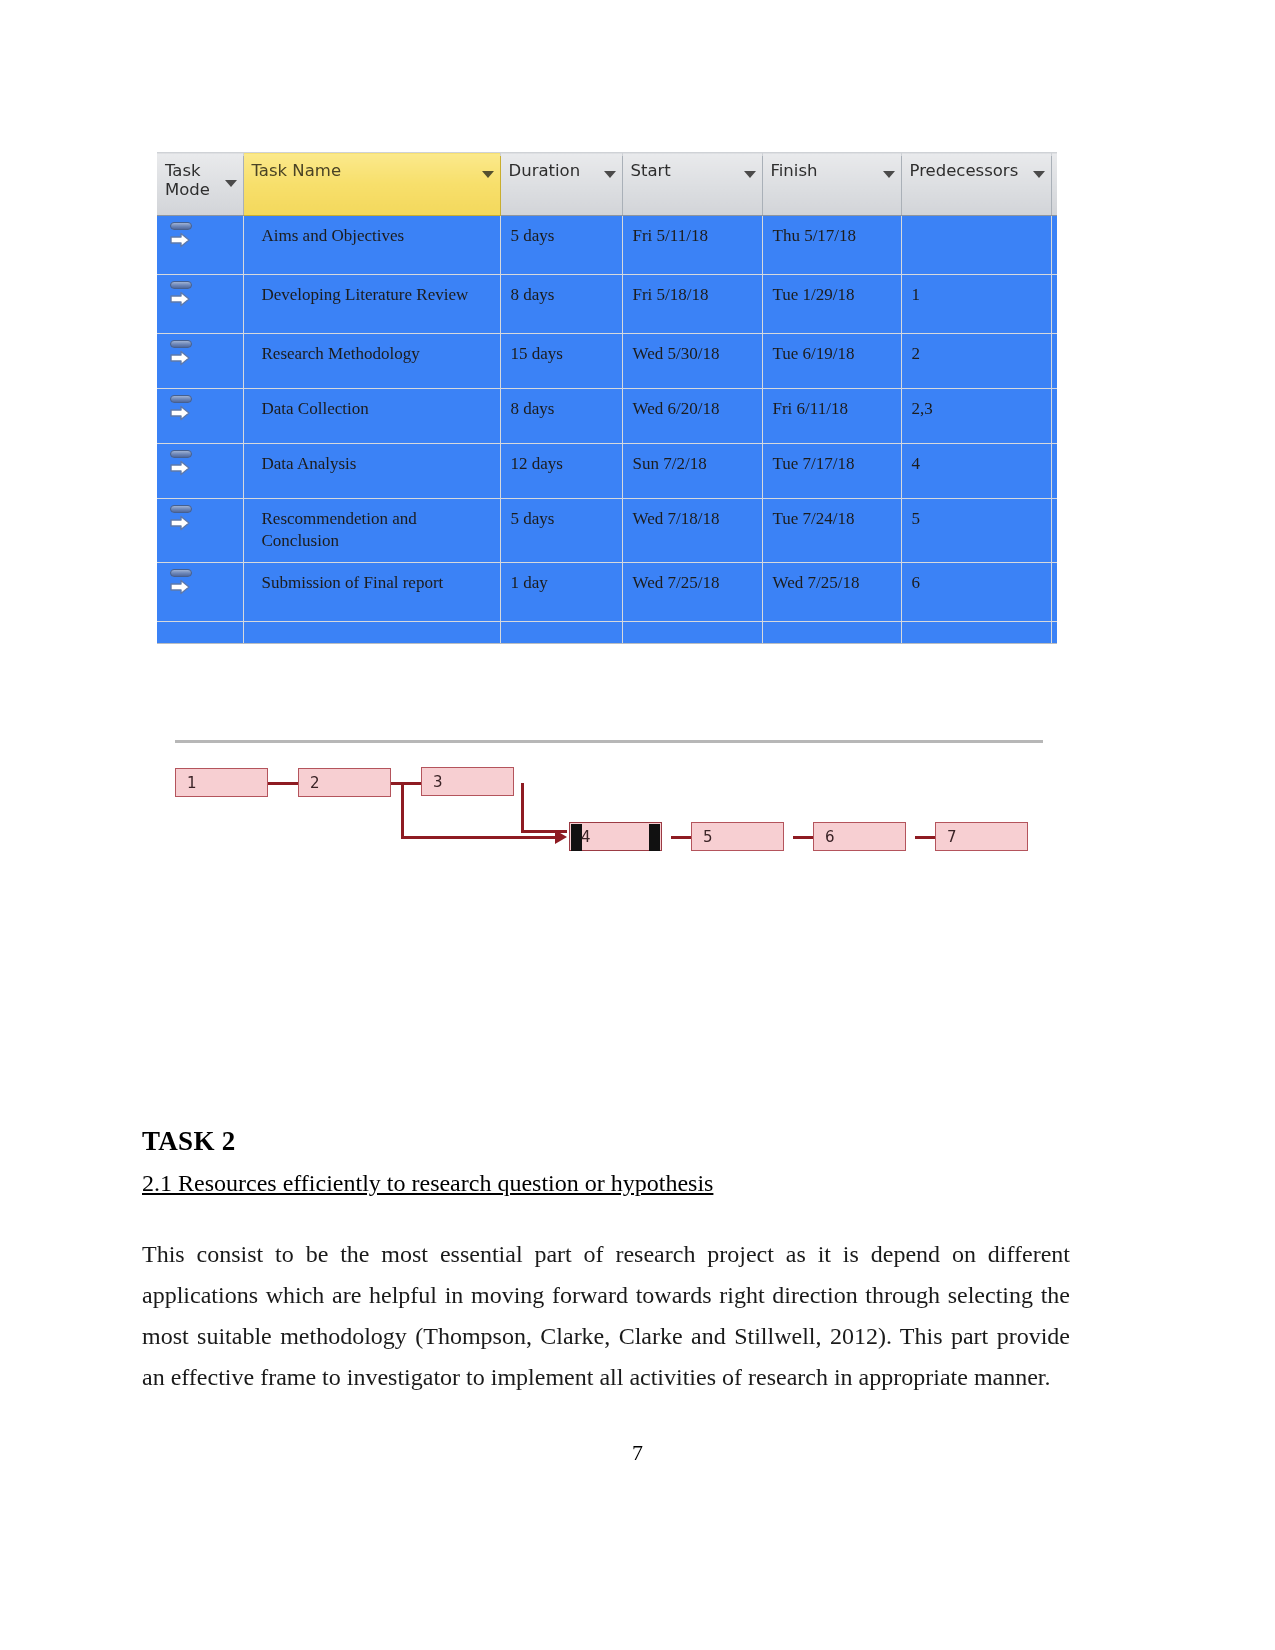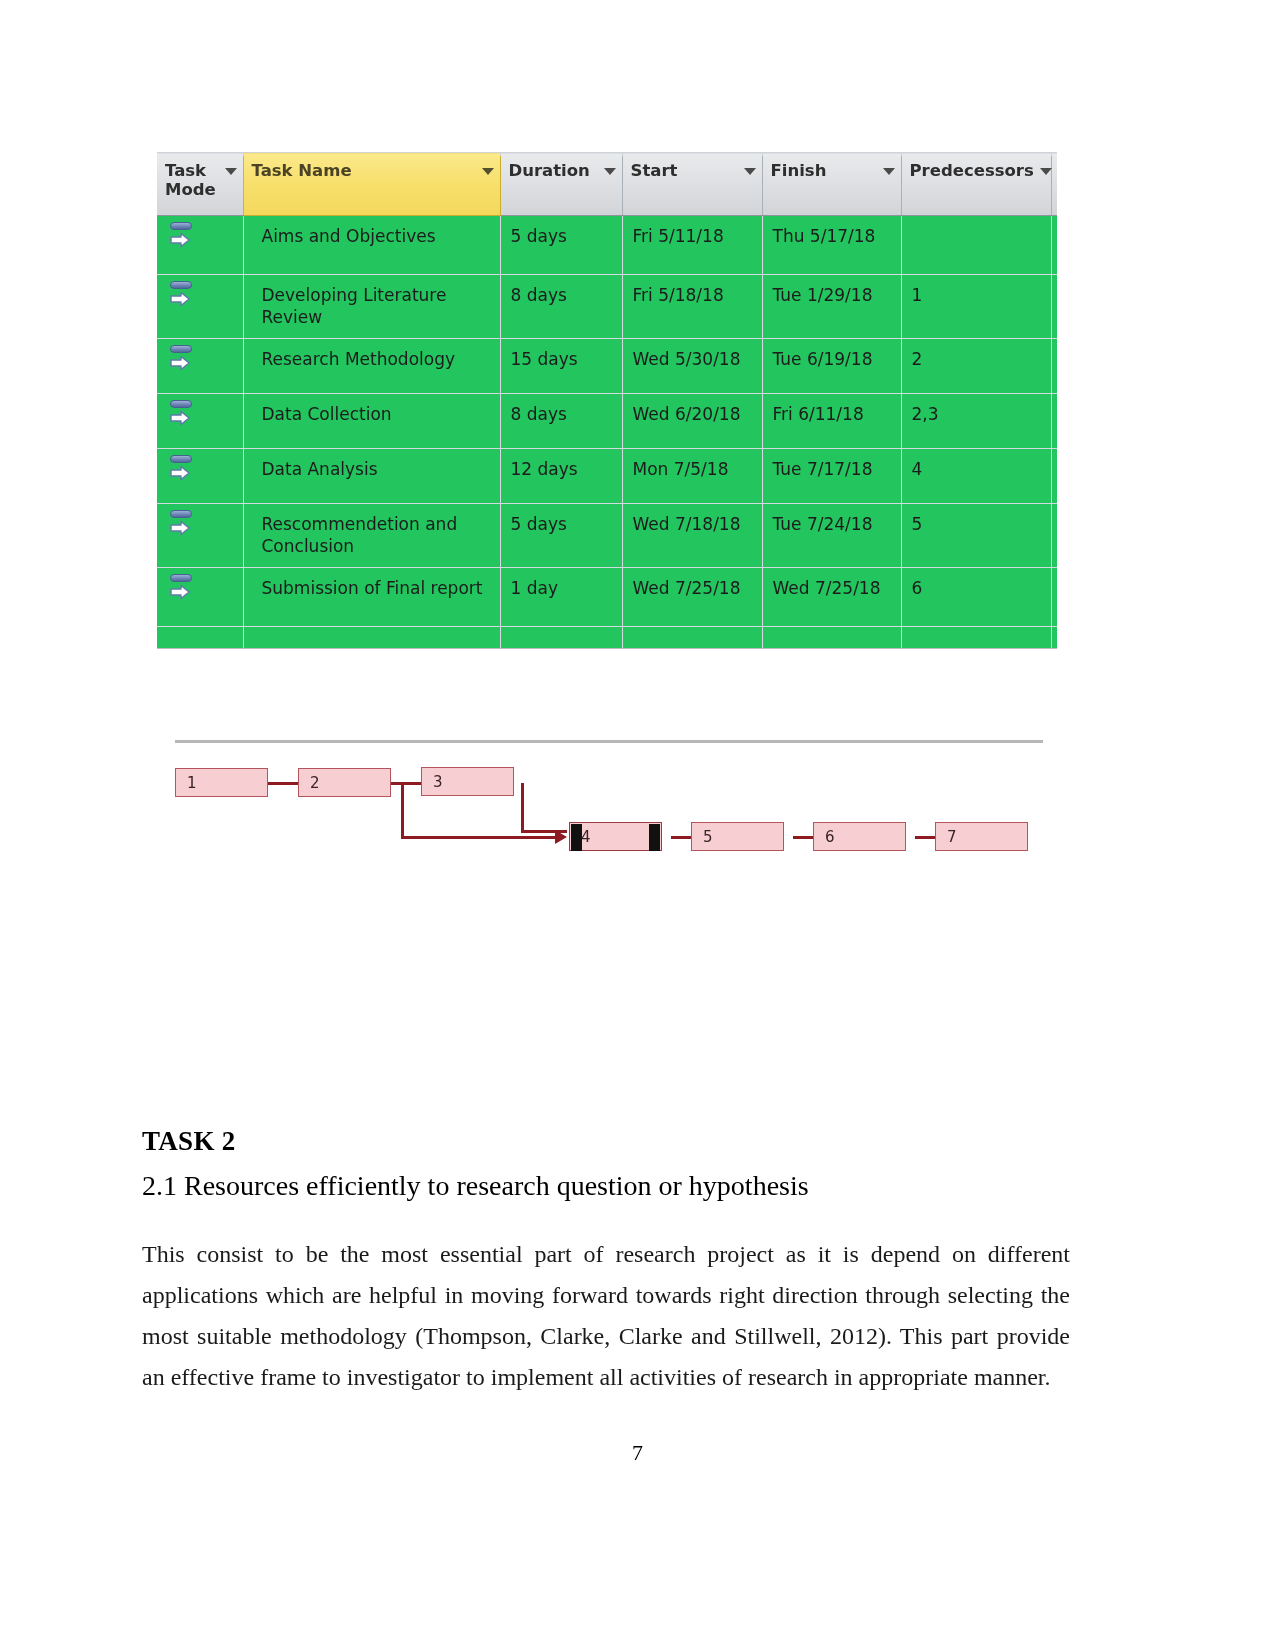--- a/index.html
+++ b/index.html
@@ -59,24 +59,23 @@
 
   .proj-table thead th.hdr-name {
     background: linear-gradient(to bottom, #fbe98c 0%, #f7df6b 50%, #f3d85c 100%);
     border: 1px solid #c9ae2e;
     border-right: 1px solid #c9ae2e;
     color: #4a4325;
   }
 
   .hdr-inner {
     display: flex;
-    align-items: flex-start;
+    align-items: center;
     justify-content: space-between;
     gap: 6px;
-    font-weight: bold;
   }
   .hdr-label { line-height: 1.18; }
   .caret {
     flex: 0 0 auto;
     width: 0;
     height: 0;
     margin-top: 7px;
     border-left: 6px solid transparent;
     border-right: 6px solid transparent;
     border-top: 7px solid #4a4a4a;
@@ -84,21 +83,22 @@
   .hdr-name .caret { border-top-color: #54502f; }
 
   .proj-table tbody td {
     border-right: 1px solid #d6d9dd;
     border-bottom: 1px solid #d6d9dd;
     font-size: 17px;
     color: #1c1c1c;
     vertical-align: top;
     padding: 9px 8px 10px 10px;
     line-height: 1.3;
-    background: #22c55e;
+    background: #3b82f6;
+    font-family: Liberation Serif, serif;
   }
   .proj-table tbody td.cell-mode {
     border-right: 1px solid #d6d9dd;
     padding: 6px 0 0 12px;
   }
   .proj-table tbody td.cell-name { padding-left: 18px; }
   .proj-table tbody tr { height: 55px; }
   .proj-table tbody tr.tall { height: 59px; }
 
   .proj-table tbody td.cell-extra,
@@ -207,21 +207,22 @@
     top: 1108px;
     font-family: "Liberation Serif", serif;
     font-size: 27px;
     font-weight: bold;
     letter-spacing: 0.3px;
   }
   #subheading {
     position: absolute;
     left: 142px;
     top: 1170px;
-    font-size: 28px;
+    font-size: 24px;
+    text-decoration: underline;
     white-space: nowrap;
   }
   #body-paragraph {
     position: absolute;
     left: 142px;
     top: 1210px;
     width: 928px;
     font-size: 24px;
     line-height: 41px;
     text-align: justify;
@@ -368,21 +369,21 @@
         <td class="cell-mode">
           <span class="mode-icon">
             <span class="bar"></span>
             <svg class="arrow" viewBox="0 0 20 16" xmlns="http://www.w3.org/2000/svg">
               <path d="M1 5 H11 V1.5 L19 8 L11 14.5 V11 H1 Z" fill="#ffffff" stroke="#5e79ab" stroke-width="1.4" stroke-linejoin="round"></path>
             </svg>
           </span>
         </td>
         <td class="cell-name">Data Analysis</td>
         <td>12 days</td>
-        <td>Mon 7/5/18</td>
+        <td>Sun 7/2/18</td>
         <td>Tue 7/17/18</td>
         <td>4</td>
         <td class="cell-extra"></td>
       </tr>
 
       <tr class="tall">
         <td class="cell-mode">
           <span class="mode-icon">
             <span class="bar"></span>
             <svg class="arrow" viewBox="0 0 20 16" xmlns="http://www.w3.org/2000/svg">

